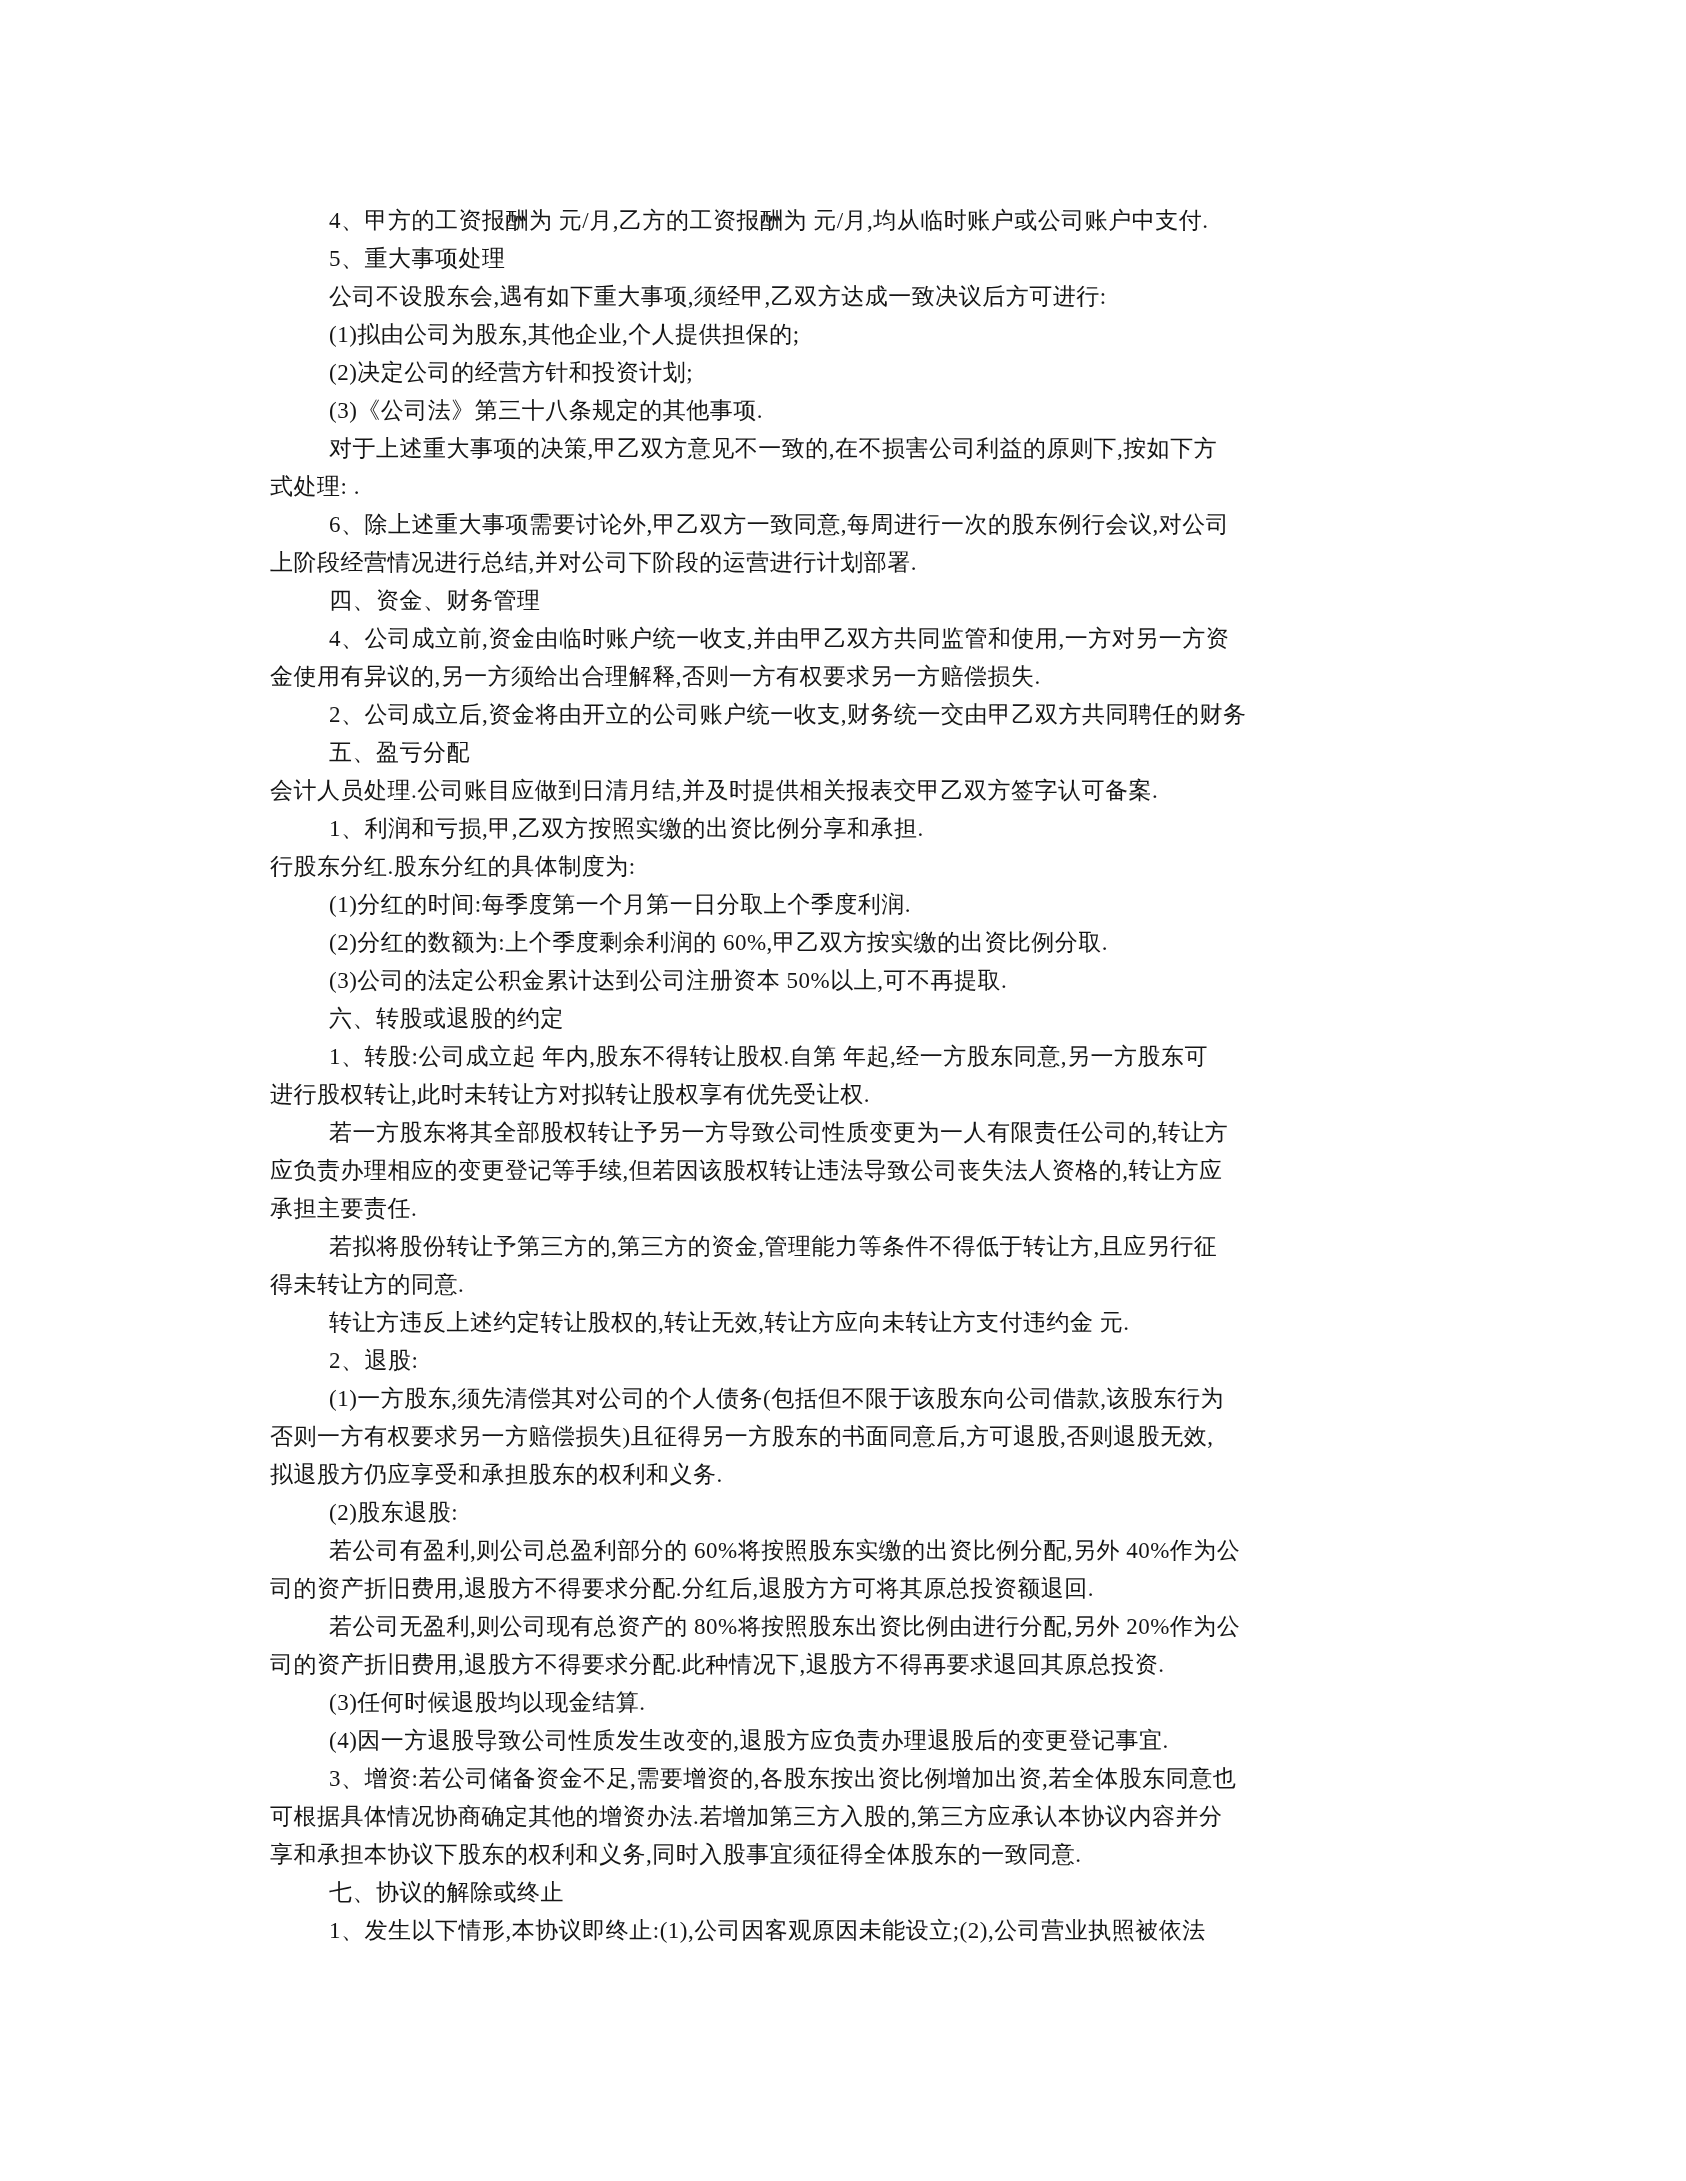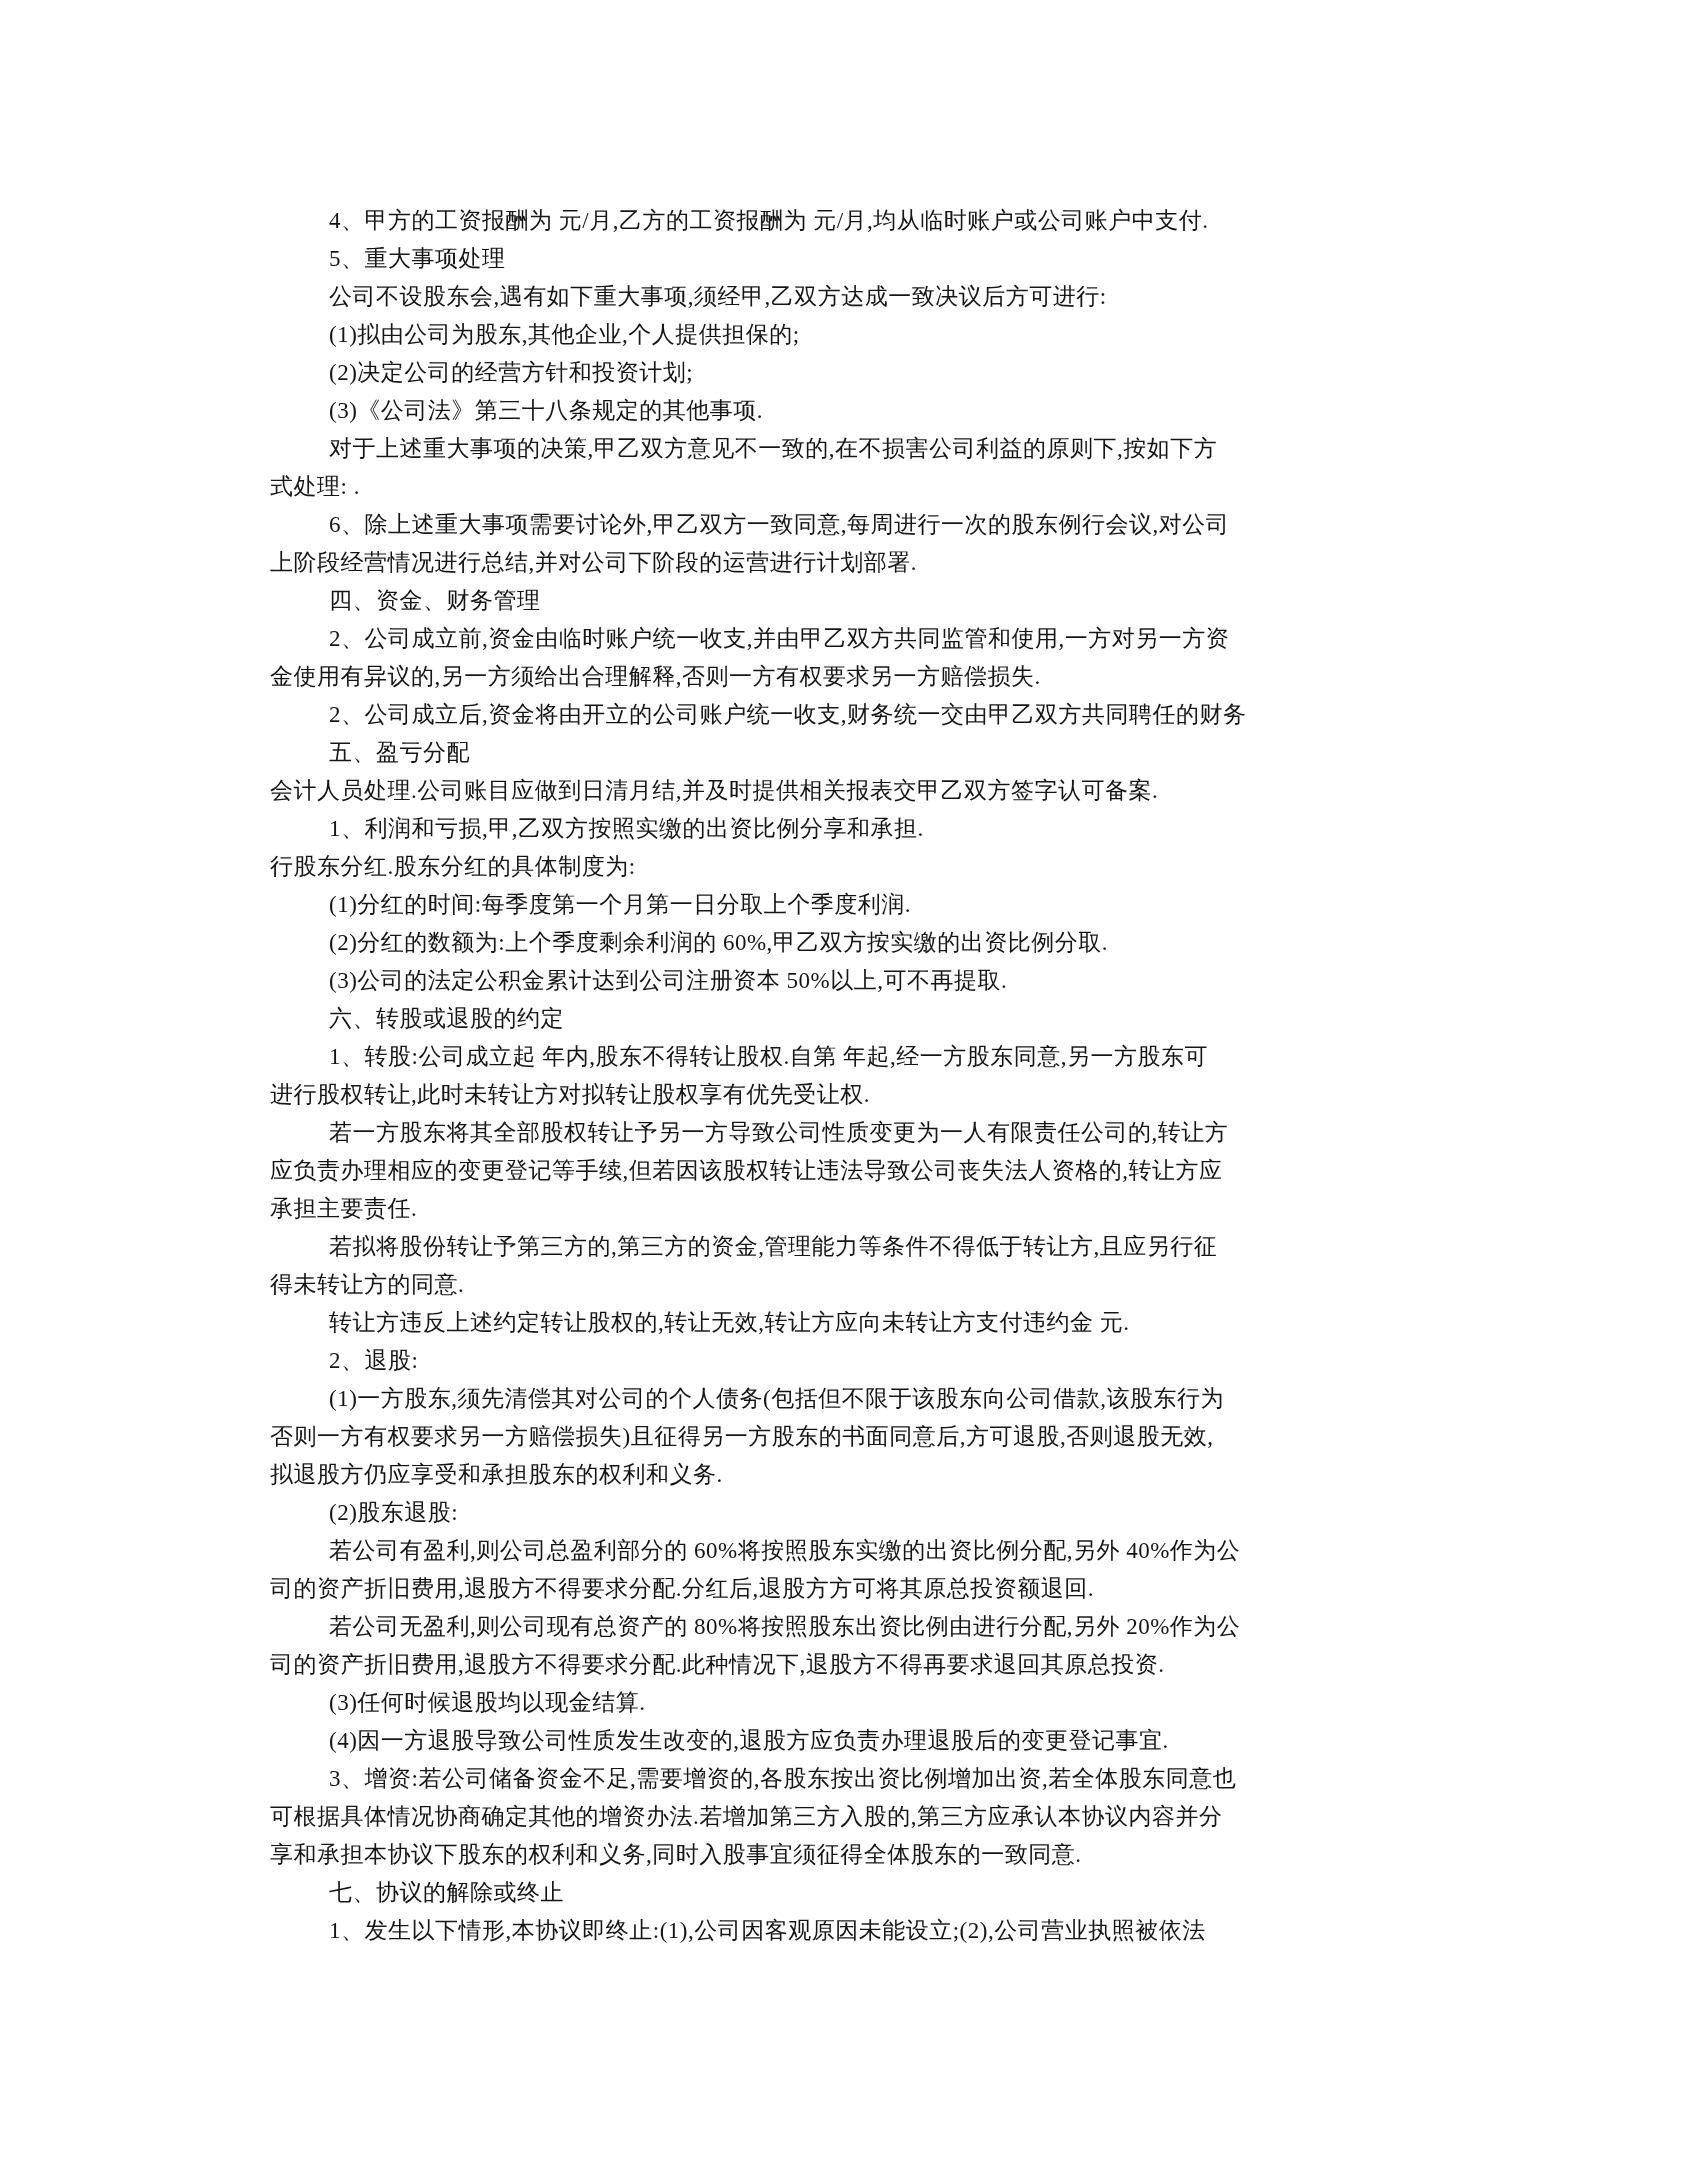--- a/index.html
+++ b/index.html
@@ -44,21 +44,21 @@
       <div class="line indent">5、重大事项处理</div>
       <div class="line indent">公司不设股东会,遇有如下重大事项,须经甲,乙双方达成一致决议后方可进行:</div>
       <div class="line indent">(1)拟由公司为股东,其他企业,个人提供担保的;</div>
       <div class="line indent">(2)决定公司的经营方针和投资计划;</div>
       <div class="line indent">(3)《公司法》第三十八条规定的其他事项.</div>
       <div class="line indent">对于上述重大事项的决策,甲乙双方意见不一致的,在不损害公司利益的原则下,按如下方</div>
       <div class="line">式处理: .</div>
       <div class="line indent">6、除上述重大事项需要讨论外,甲乙双方一致同意,每周进行一次的股东例行会议,对公司</div>
       <div class="line">上阶段经营情况进行总结,并对公司下阶段的运营进行计划部署.</div>
       <div class="line indent">四、资金、财务管理</div>
-      <div class="line indent">2、公司成立前,资金由临时账户统一收支,并由甲乙双方共同监管和使用,一方对另一方资</div>
+      <div class="line indent">4、公司成立前,资金由临时账户统一收支,并由甲乙双方共同监管和使用,一方对另一方资</div>
       <div class="line">金使用有异议的,另一方须给出合理解释,否则一方有权要求另一方赔偿损失.</div>
       <div class="line indent">2、公司成立后,资金将由开立的公司账户统一收支,财务统一交由甲乙双方共同聘任的财务</div>
       <div class="line indent">五、盈亏分配</div>
       <div class="line">会计人员处理.公司账目应做到日清月结,并及时提供相关报表交甲乙双方签字认可备案.</div>
       <div class="line indent">1、利润和亏损,甲,乙双方按照实缴的出资比例分享和承担.</div>
       <div class="line">行股东分红.股东分红的具体制度为:</div>
       <div class="line indent">(1)分红的时间:每季度第一个月第一日分取上个季度利润.</div>
       <div class="line indent">(2)分红的数额为:上个季度剩余利润的 60%,甲乙双方按实缴的出资比例分取.</div>
       <div class="line indent">(3)公司的法定公积金累计达到公司注册资本 50%以上,可不再提取.</div>
       <div class="line indent">六、转股或退股的约定</div>

